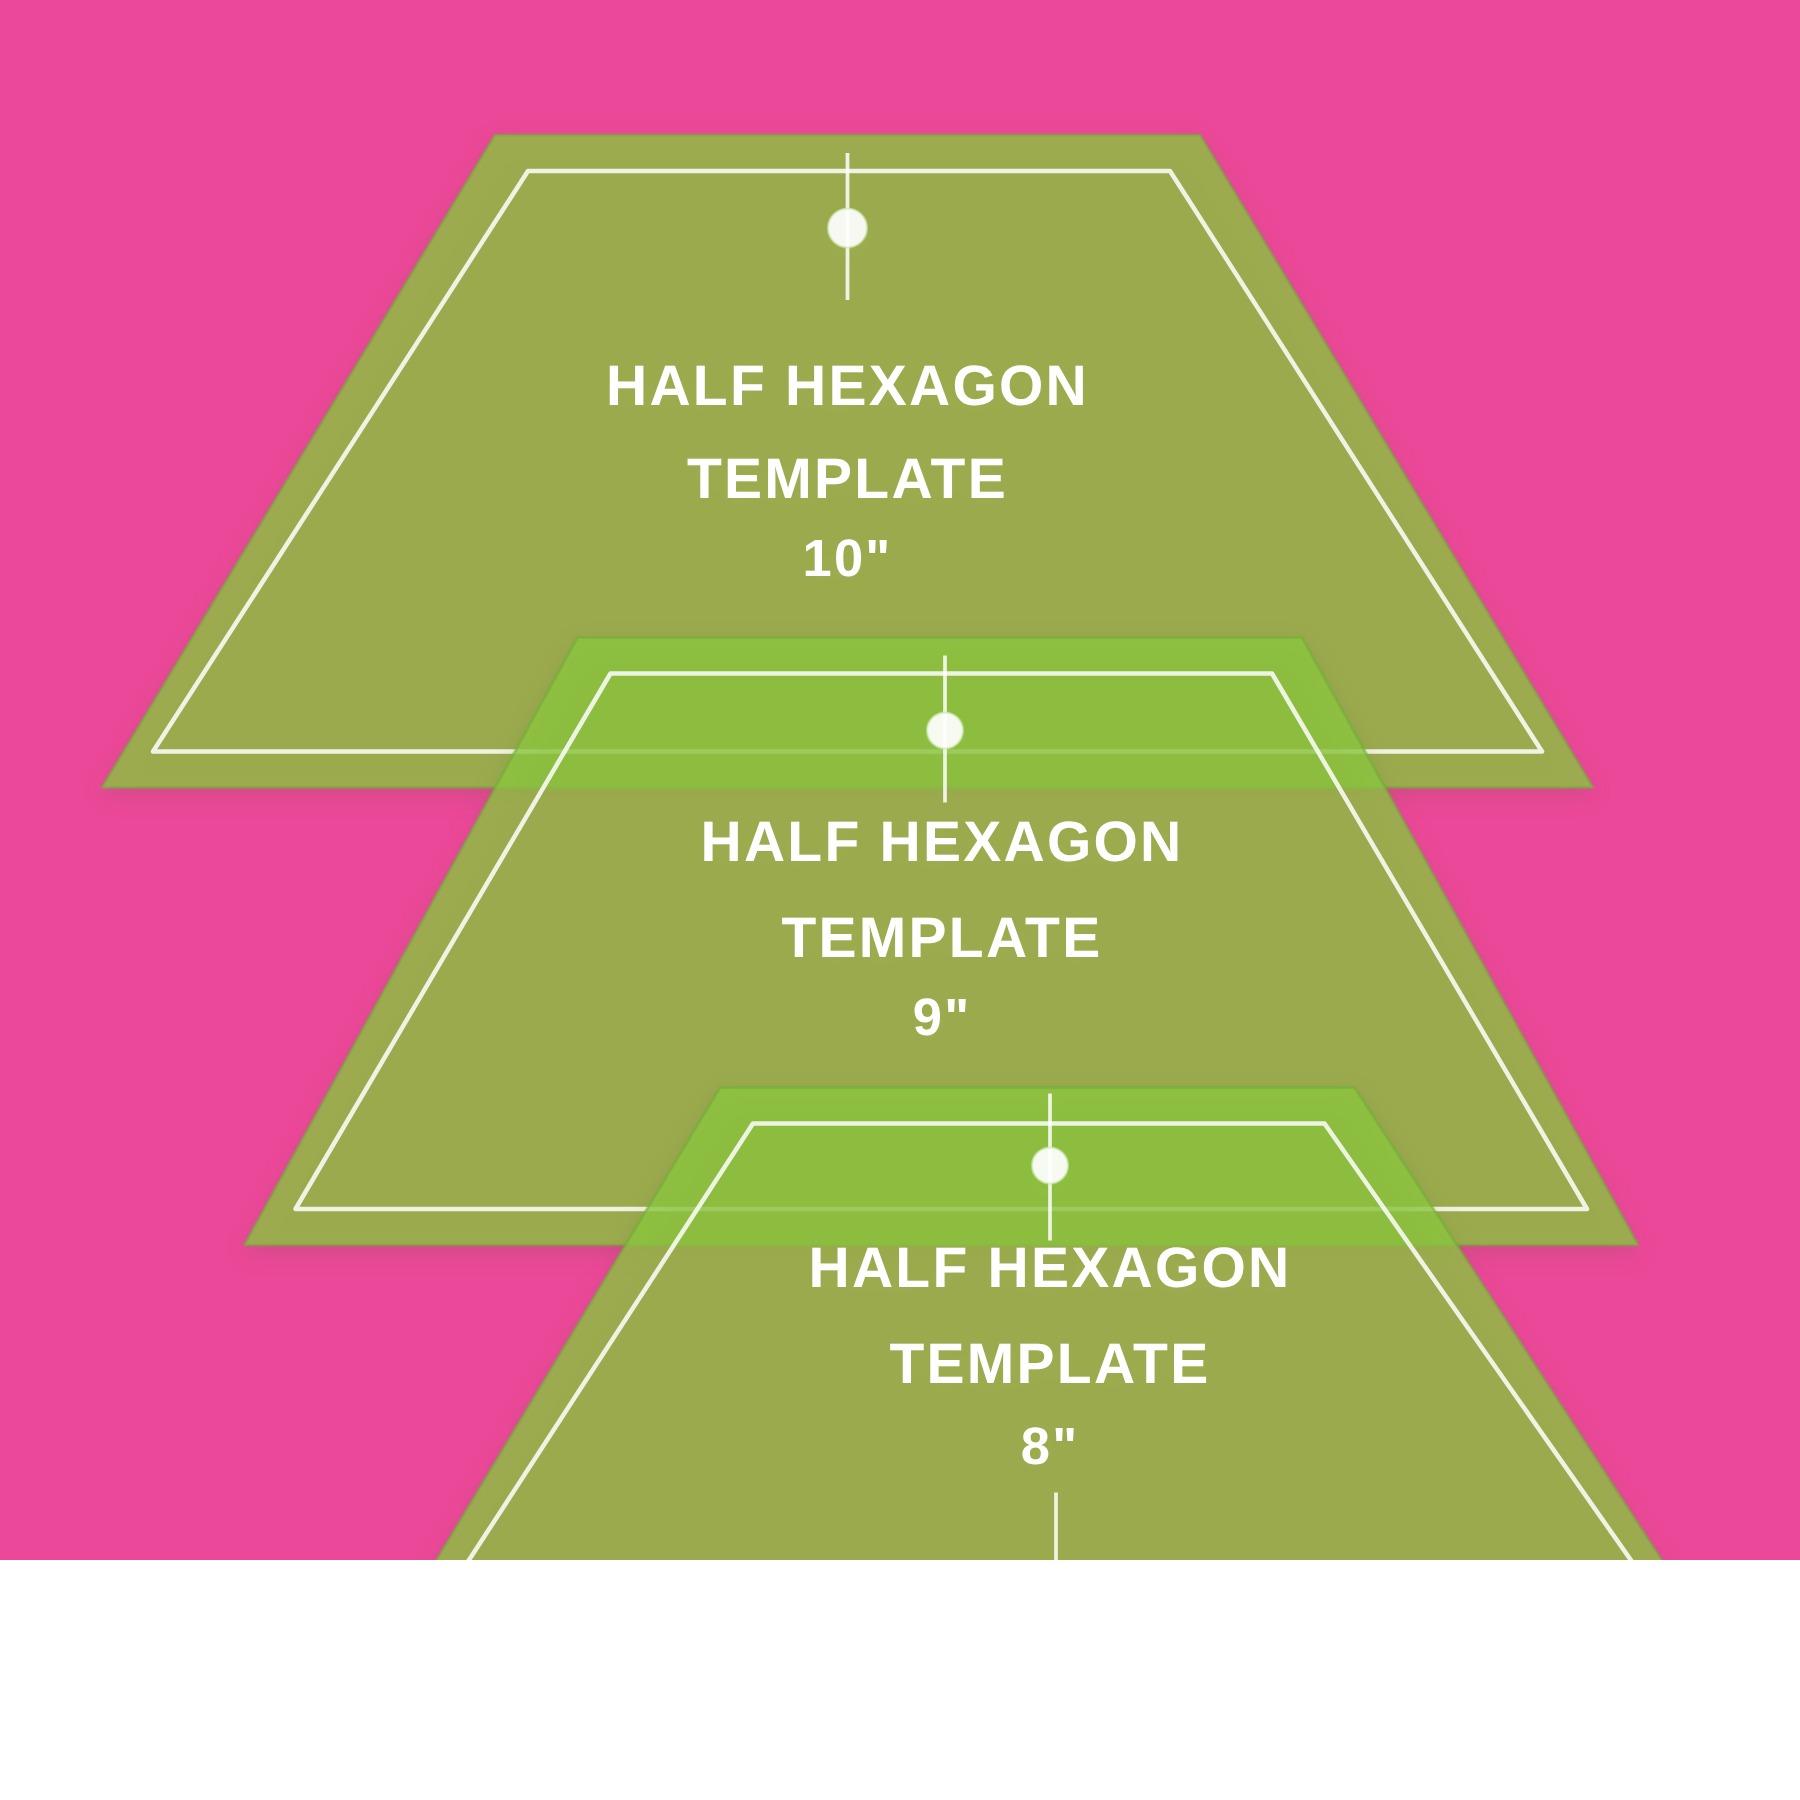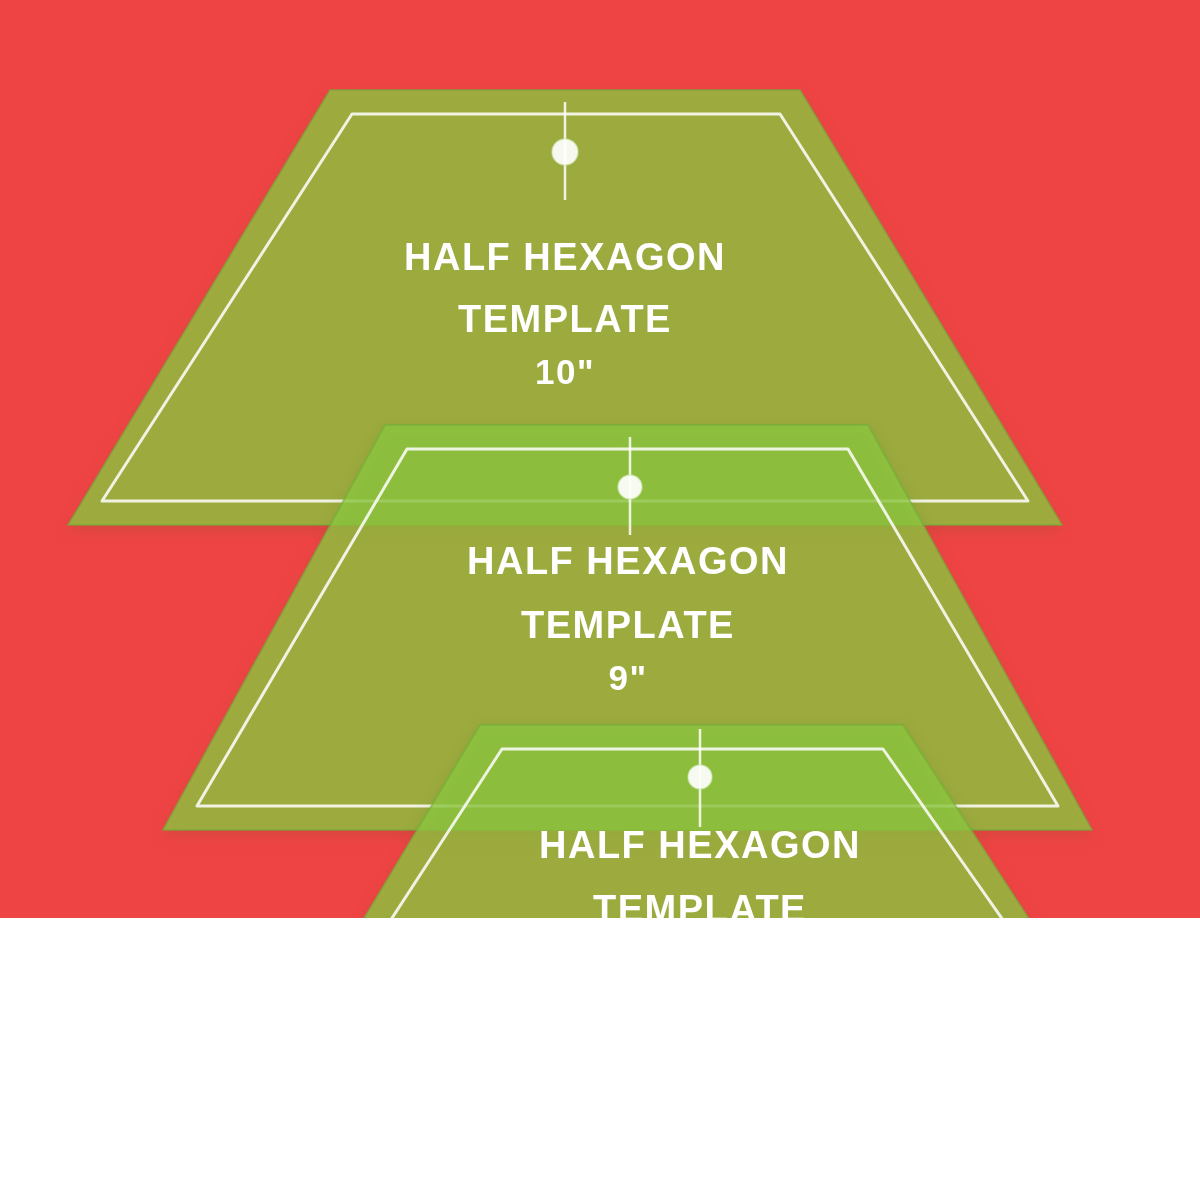--- a/index.html
+++ b/index.html
@@ -3,22 +3,22 @@
 <meta charset="utf-8">
 <style>
   html, body {
     margin: 0;
     padding: 0;
     background: #ffffff;
   }
   .stage {
     position: relative;
     width: 1200px;
-    height: 918px;
-    background: #ef4444;
+    height: 1040px;
+    background: #ec4899;
     overflow: hidden;
     font-family: "Liberation Sans", sans-serif;
   }
   svg { display: block; }
   .template-group {
     filter: drop-shadow(0px 5px 7px rgba(60, 90, 20, 0.18));
   }
   .template-body {
     fill-opacity: 0.78;
     stroke-width: 2;

